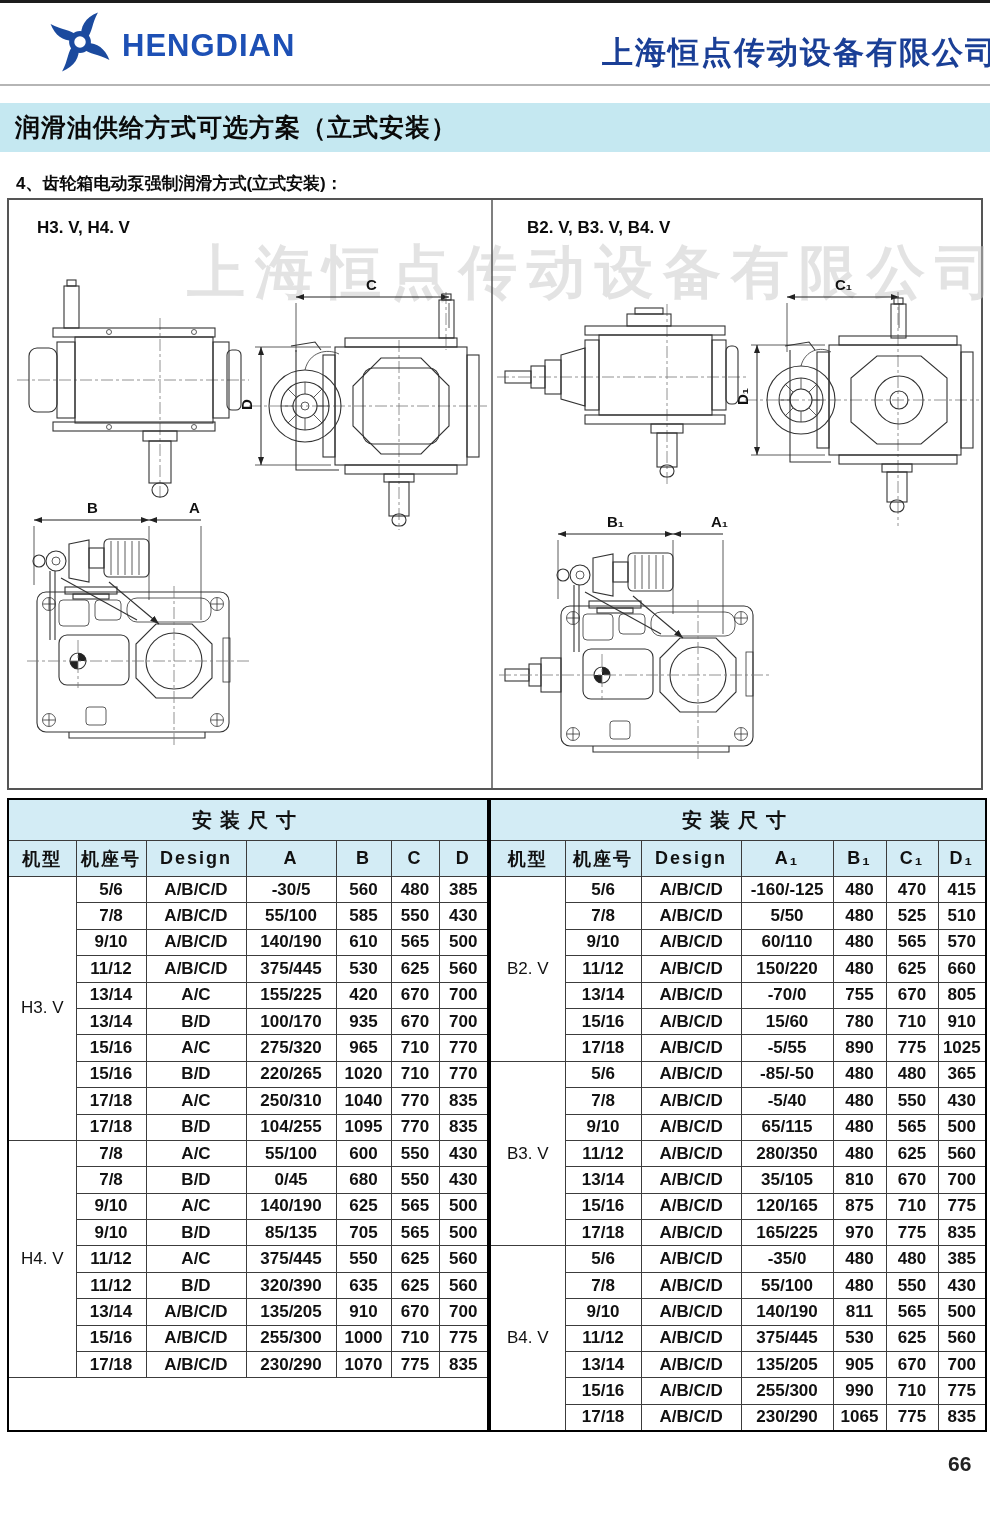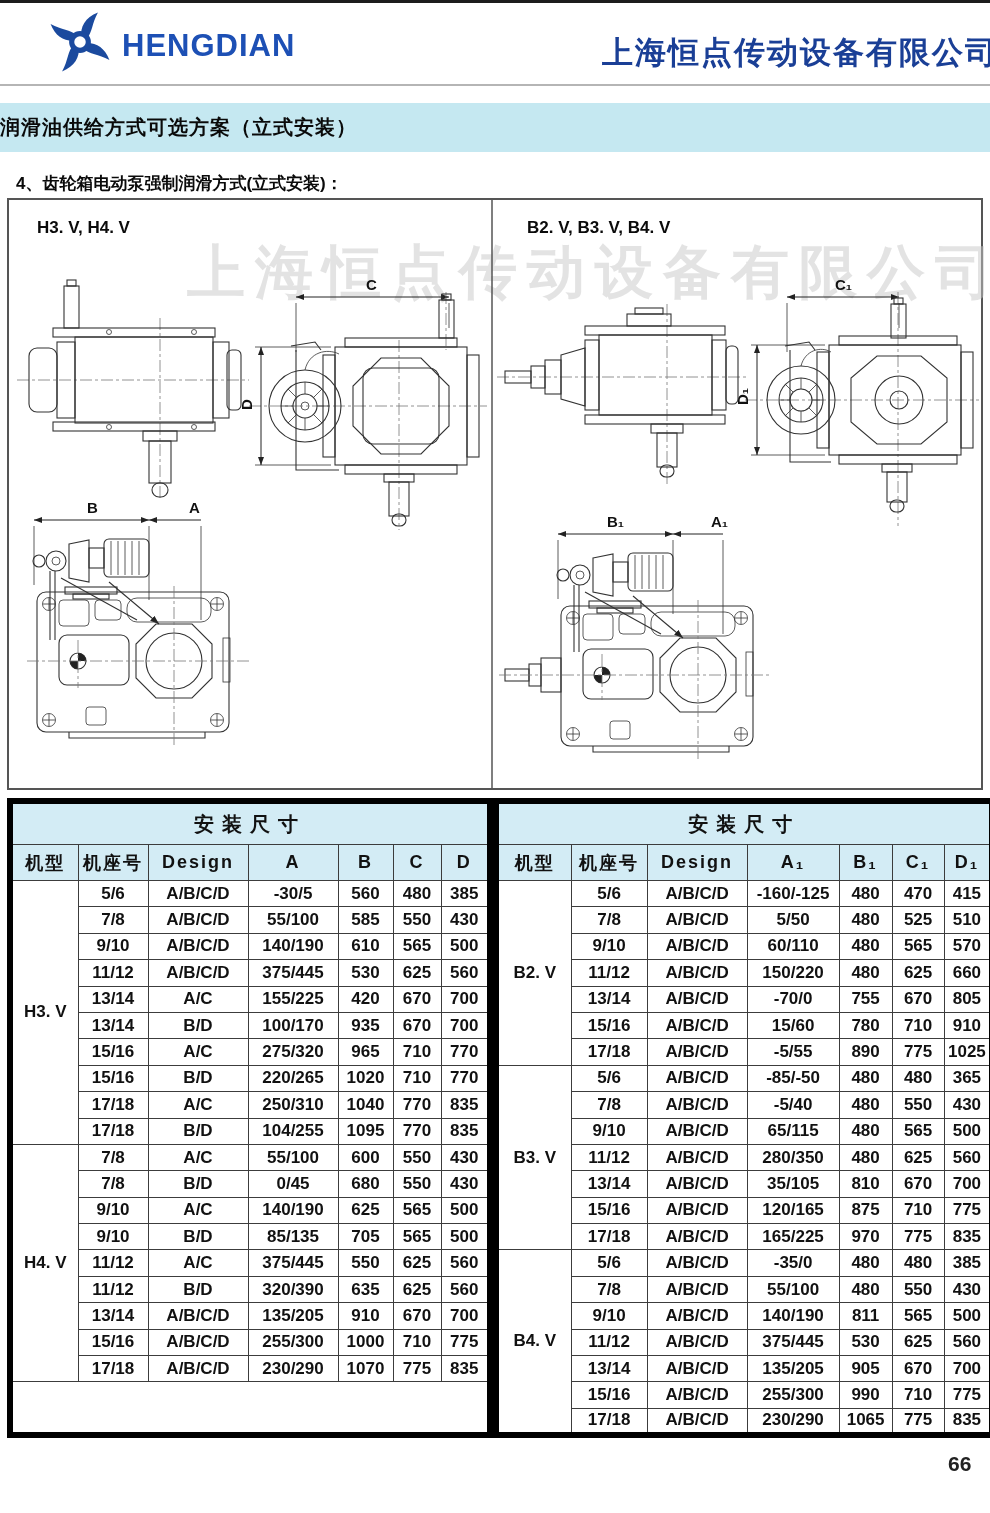--- a/index.html
+++ b/index.html
@@ -21,21 +21,21 @@
     position:absolute; right:8px; top:32px; font-size:31px; font-weight:bold;
     color:#1a3f96; font-family:"Liberation Serif","DejaVu Serif",serif; letter-spacing:2px;
   }
   .rule { position:absolute; left:0; top:84px; width:990px; height:2px; background:#b5b5b5; }
 
   
   .banner {
     position:absolute; left:0; top:103px; width:990px; height:49px; background:#c5e8f1;
     display:flex; align-items:center;
   }
-  .banner span { font-size:20px; font-weight:bold; color:#0a0a0a; padding-left:0; letter-spacing:1px; }
+  .banner span { font-size:25px; font-weight:bold; color:#0a0a0a; padding-left:15px; letter-spacing:1px; }
 
   .heading { position:absolute; left:8px; top:172px; font-size:17px; font-weight:bold; color:#0a0a0a;margin-left:8px; }
 
   
   .panel {
     position:absolute; left:7px; top:198px; width:972px; height:588px;
     border:2px solid #555; background:#fff;
   }
   .watermark {
     position:absolute; left:178px; top:34px; white-space:nowrap; pointer-events:none;
@@ -52,26 +52,26 @@
 
   
   .tables { position:absolute; left:7px; top:798px; display:flex; align-items:flex-start; }
   .dims-table { border-collapse:collapse; table-layout:fixed; background:#fff; }
   .dims-table.left  { width:480px; }
   .dims-table.right { width:496px; }
   .dims-table th, .dims-table td {
     border:1px solid #3c3c3c; text-align:center; padding:0;
     font-size:17px; font-weight:600; white-space:nowrap; overflow:hidden;
   }
-  .dims-table { border:6px solid #000000; }
+  .dims-table { border:2px solid #000000; }
   .dims-table thead th { background:#d3ecf5; }
   .title-row th { height:40px; font-size:20px; font-weight:bold; letter-spacing:8px; }
   .head-row  th { height:35px; font-size:18px; font-weight:bold; letter-spacing:2px; }
   .dims-table tbody tr { height:26.4px; }
-  .dims-table td.model { font-weight:700;text-align:center; }
+  .dims-table td.model { font-weight:400;text-align:center; }
   .dims-table tr.filler { height:53px; }
   .dims-table tr.filler td { border-top:1px solid #3c3c3c; }
 
   .pagenum { position:absolute; left:948px; top:1452px; font-size:21px; font-weight:700; color:#222; }
 </style>
 </head>
 <body>
 
 <div class="page">
   <div class="top-edge"></div>

